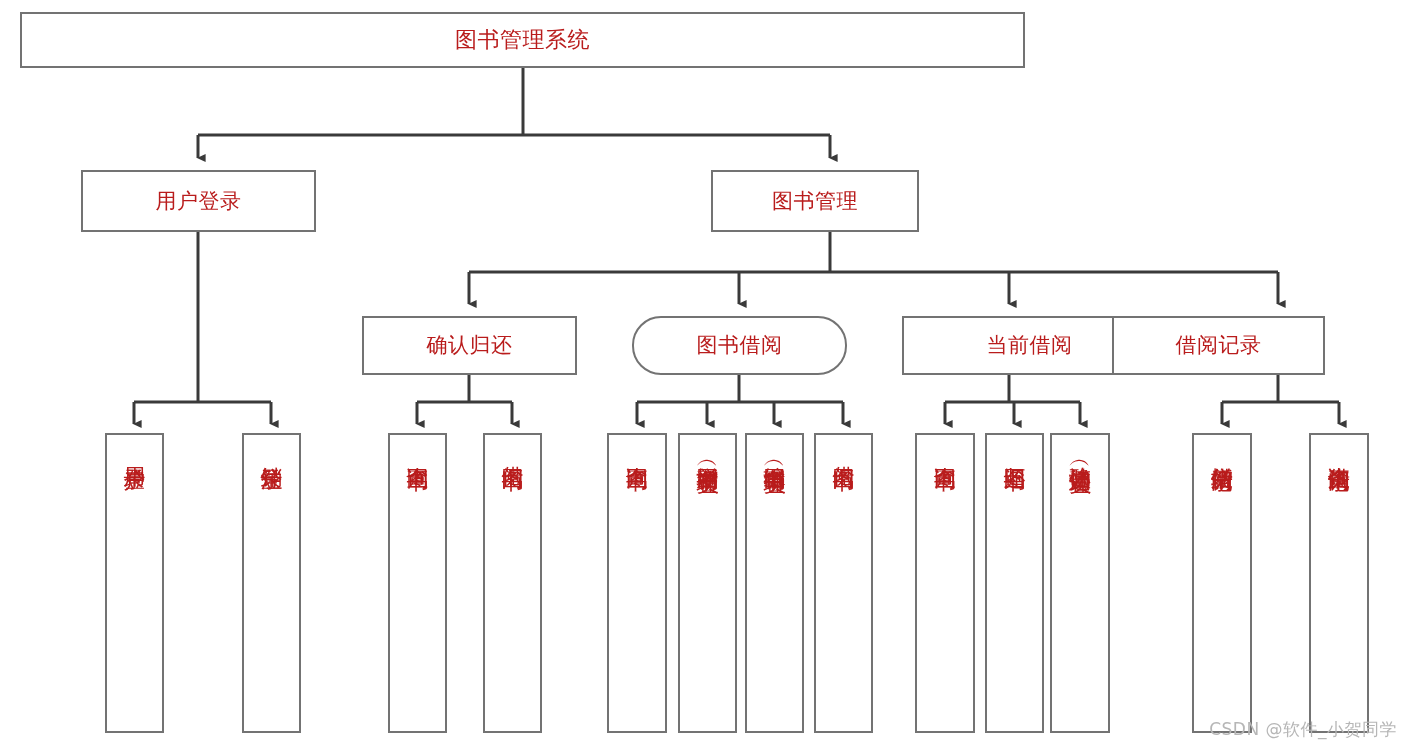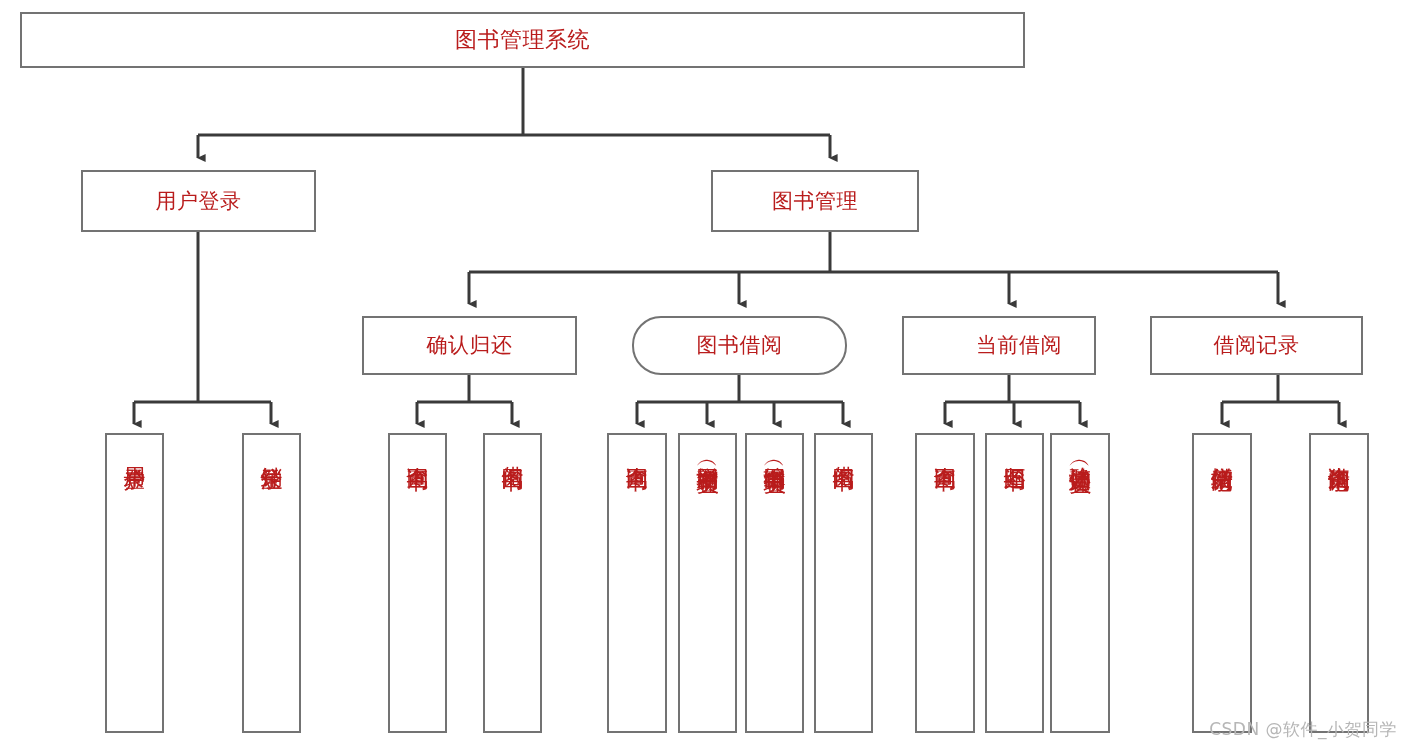--- a/index.html
+++ b/index.html
@@ -138,24 +138,24 @@
   <div class="node horizontal" style="left:711px; top:170px; width:208px; height:62px;">
     <span class="label">图书管理</span>
   </div>
 
   <div class="node horizontal" style="left:362px; top:316px; width:215px; height:59px;">
     <span class="label">确认归还</span>
   </div>
   <div class="node horizontal" style="left:632px; top:316px; width:215px; height:59px;border-radius:29px;">
     <span class="label">图书借阅</span>
   </div>
-  <div class="node horizontal" style="left:902px; top:316px; width:194px; height:59px;padding-left:40px;">
+  <div class="node horizontal" style="left:902px; top:316px; width:215px; height:59px;padding-left:40px;">
     <span class="label">当前借阅</span>
   </div>
-  <div class="node horizontal" style="left:1150px; top:316px; width:213px; height:59px;">
+  <div class="node horizontal" style="left:1112px; top:316px; width:213px; height:59px;">
     <span class="label">借阅记录</span>
   </div>
 
   <div class="node vertical" style="left:105px; top:433px; width:59px; height:300px;">
     <span class="label">用户登录</span>
   </div>
   <div class="node vertical" style="left:242px; top:433px; width:59px; height:300px;">
     <span class="label">注销登录</span>
   </div>
 

